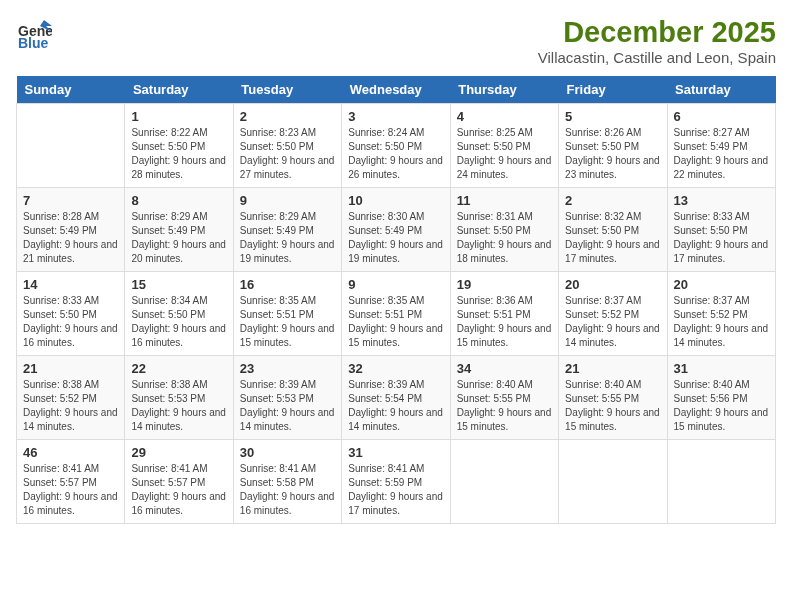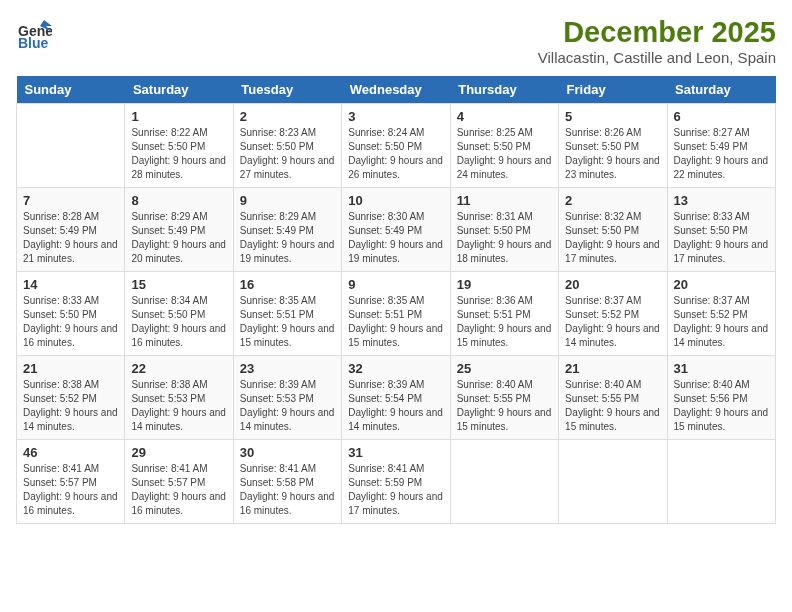--- a/index.html
+++ b/index.html
@@ -201,21 +201,21 @@
         </td>
         <td>
           <div class="day-number">23</div>
           <div class="day-info">Sunrise: 8:39 AM<br>Sunset: 5:53 PM<br>Daylight: 9 hours and 14 minutes.</div>
         </td>
         <td>
           <div class="day-number">32</div>
           <div class="day-info">Sunrise: 8:39 AM<br>Sunset: 5:54 PM<br>Daylight: 9 hours and 14 minutes.</div>
         </td>
         <td>
-          <div class="day-number">25</div>
+          <div class="day-number">34</div>
           <div class="day-info">Sunrise: 8:40 AM<br>Sunset: 5:55 PM<br>Daylight: 9 hours and 15 minutes.</div>
         </td>
         <td>
           <div class="day-number">21</div>
           <div class="day-info">Sunrise: 8:40 AM<br>Sunset: 5:55 PM<br>Daylight: 9 hours and 15 minutes.</div>
         </td>
         <td>
           <div class="day-number">31</div>
           <div class="day-info">Sunrise: 8:40 AM<br>Sunset: 5:56 PM<br>Daylight: 9 hours and 15 minutes.</div>
         </td>

